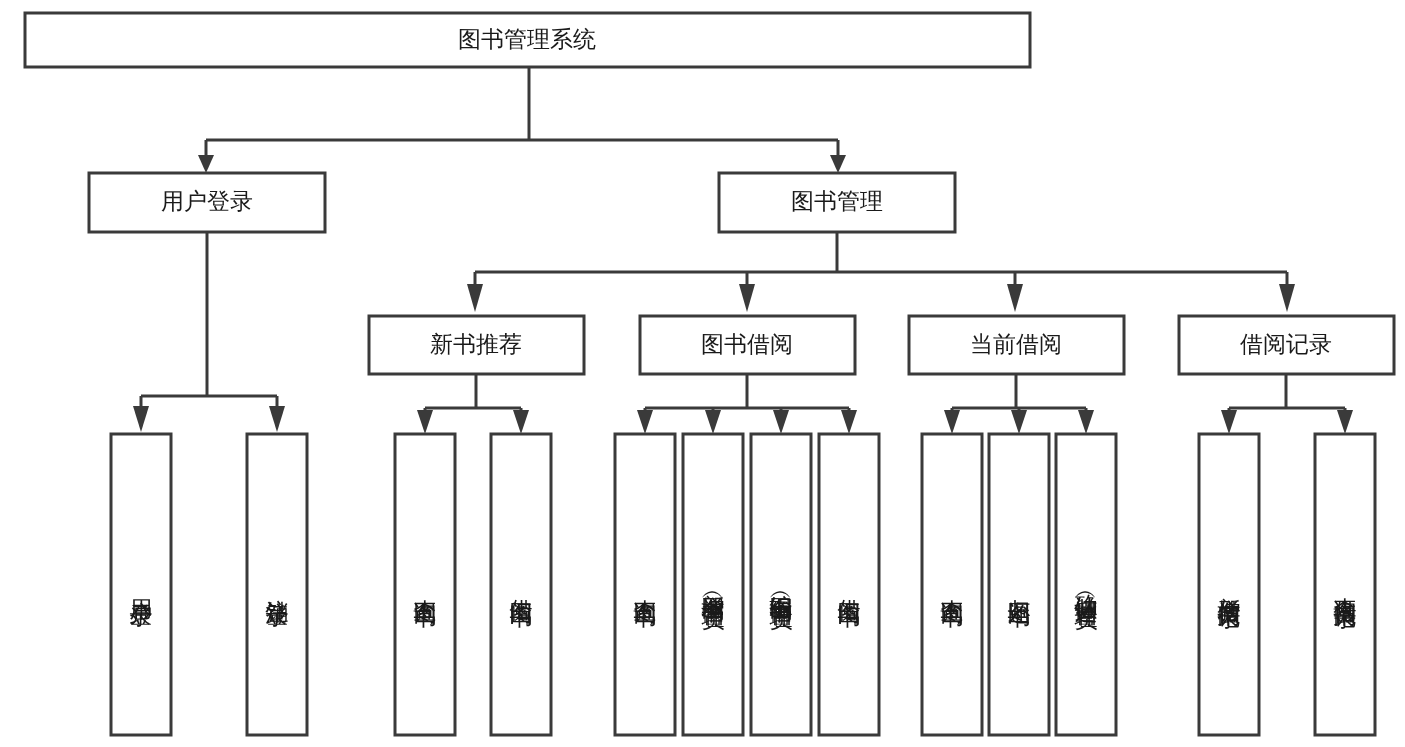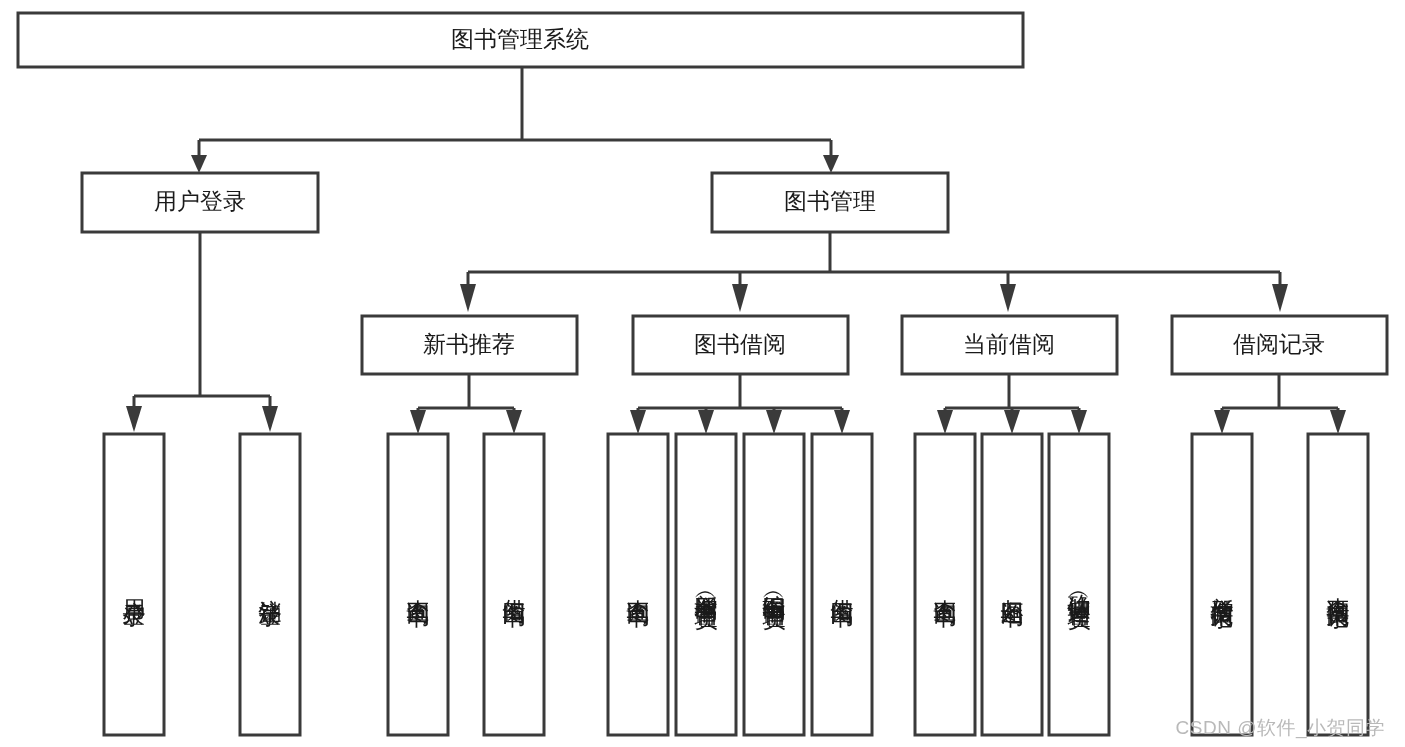--- a/index.html
+++ b/index.html
@@ -9,20 +9,21 @@
   }
   body {
     font-family: "Liberation Sans", "DejaVu Sans", sans-serif;
   }
   #diagram-root {
     position: relative;
     width: 1399px;
     height: 747px;
     background: #ffffff;
     overflow: hidden;
+    margin-left: 7px;
   }
   svg#tree-svg {
     position: absolute;
     left: 0;
     top: 0;
     width: 1405px;
     height: 747px;
     display: block;
   }
   .node-box {
@@ -213,15 +214,14 @@
   <div class="leaf-label-v" style="left: 744px; top: 434px; width: 60px; height: 301px; display: flex; align-items: center; justify-content: center;">编辑图书（管理员）</div>
   <div class="leaf-label-v" style="left: 812px; top: 434px; width: 60px; height: 301px; display: flex; align-items: center; justify-content: center;">借阅图书</div>
 
   <div class="leaf-label-v" style="left: 915px; top: 434px; width: 60px; height: 301px; display: flex; align-items: center; justify-content: center;">查询图书</div>
   <div class="leaf-label-v" style="left: 982px; top: 434px; width: 60px; height: 301px; display: flex; align-items: center; justify-content: center;">归还图书</div>
   <div class="leaf-label-v" style="left: 1049px; top: 434px; width: 60px; height: 301px; display: flex; align-items: center; justify-content: center;">确认归还（管理员）</div>
 
   <div class="leaf-label-v" style="left: 1192px; top: 434px; width: 60px; height: 301px; display: flex; align-items: center; justify-content: center;">新增借阅记录</div>
   <div class="leaf-label-v" style="left: 1308px; top: 434px; width: 60px; height: 301px; display: flex; align-items: center; justify-content: center;">查询借阅记录</div>
 
-  <div class="watermark">CSDN @软件_小贺同学</div>
 
 </div>
 
 </body></html>

